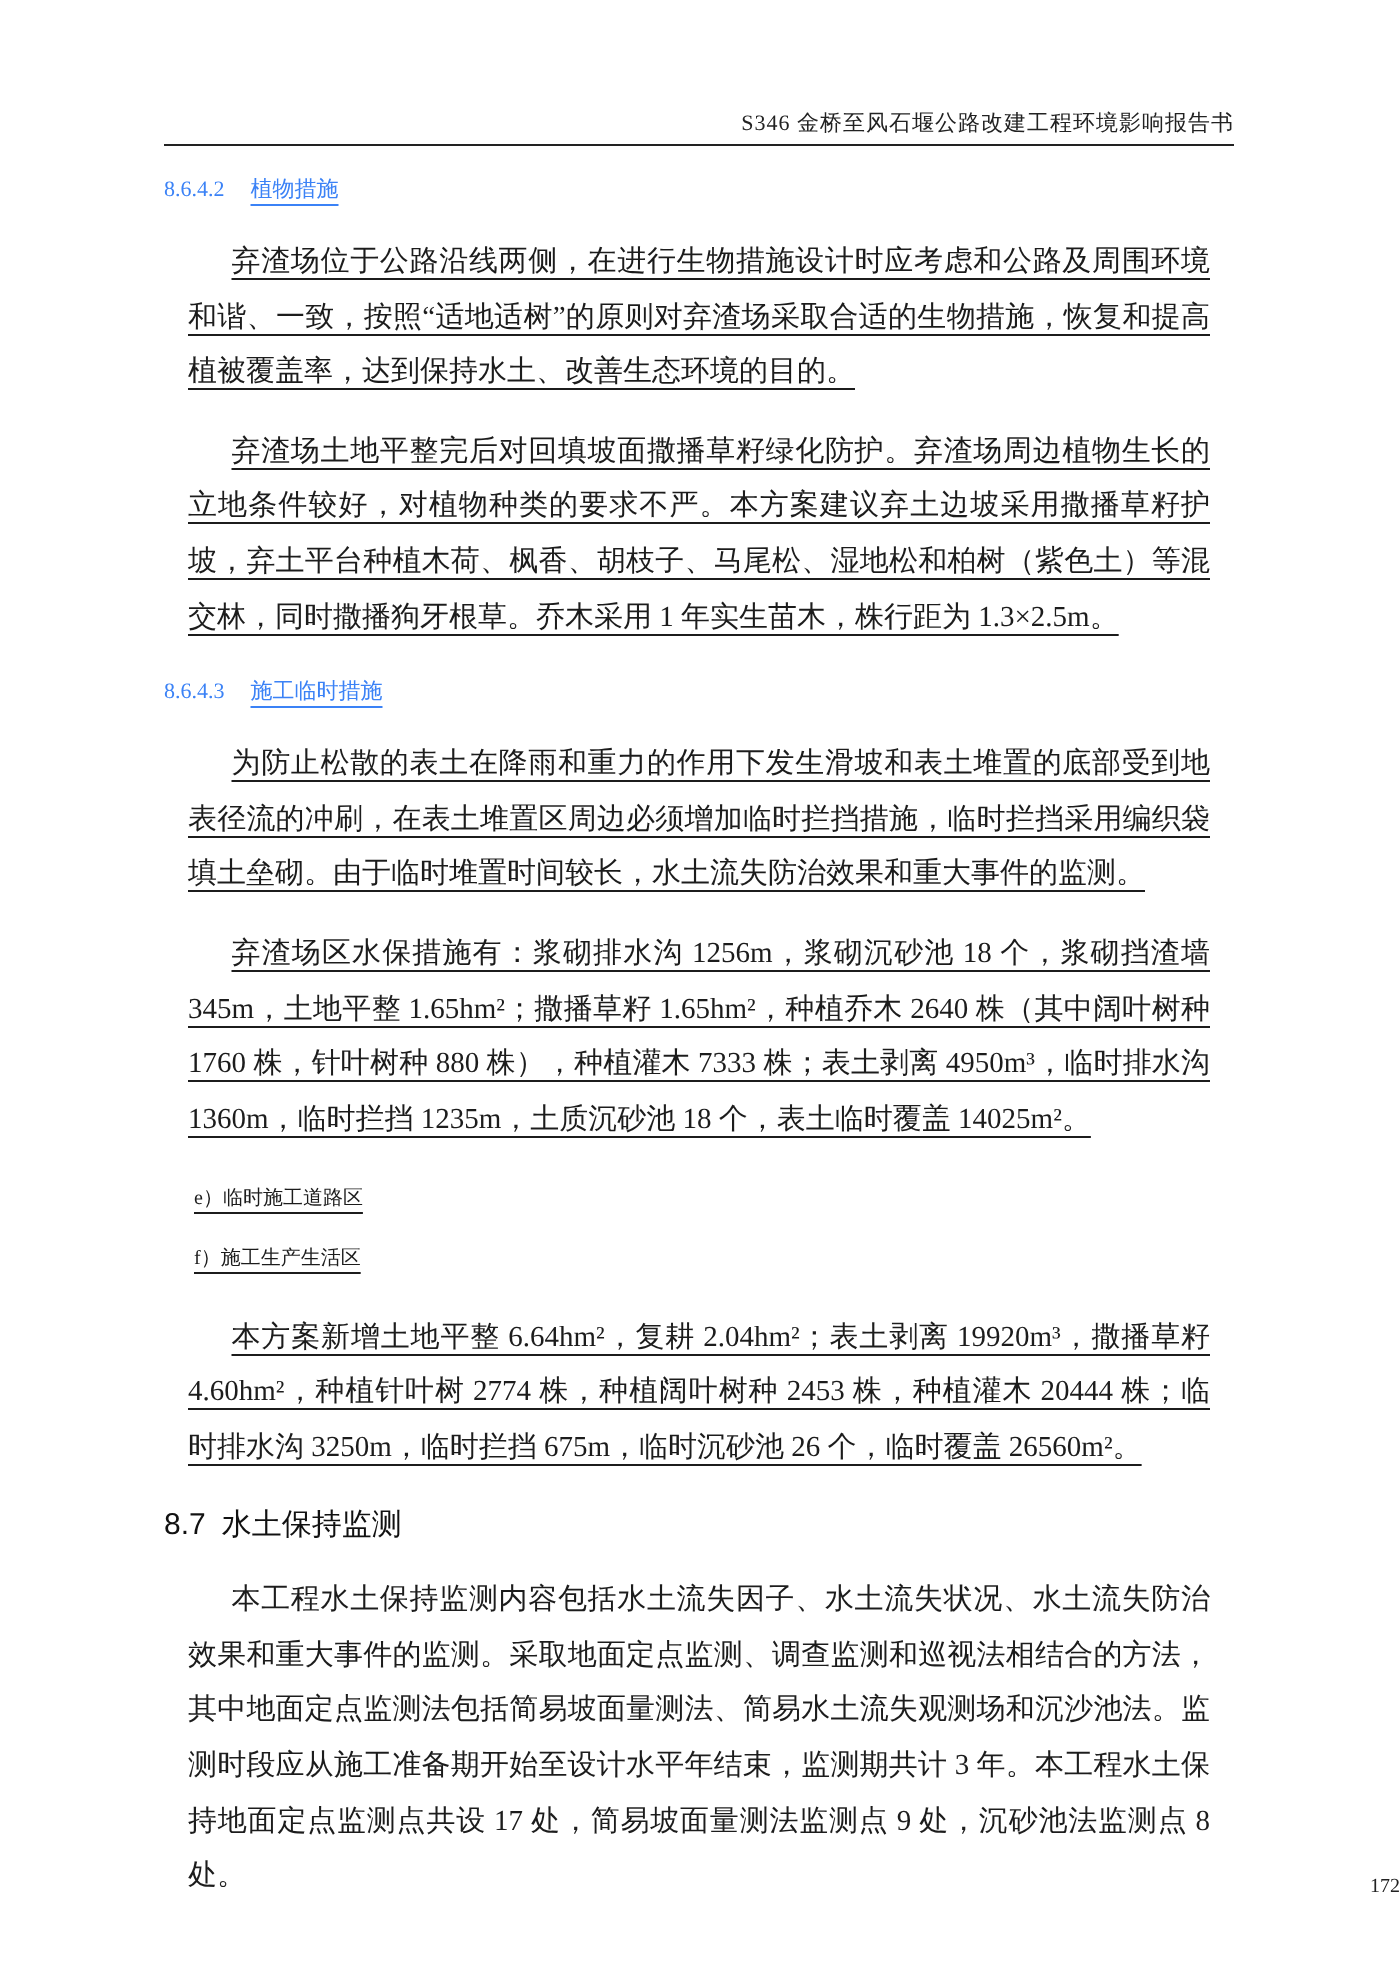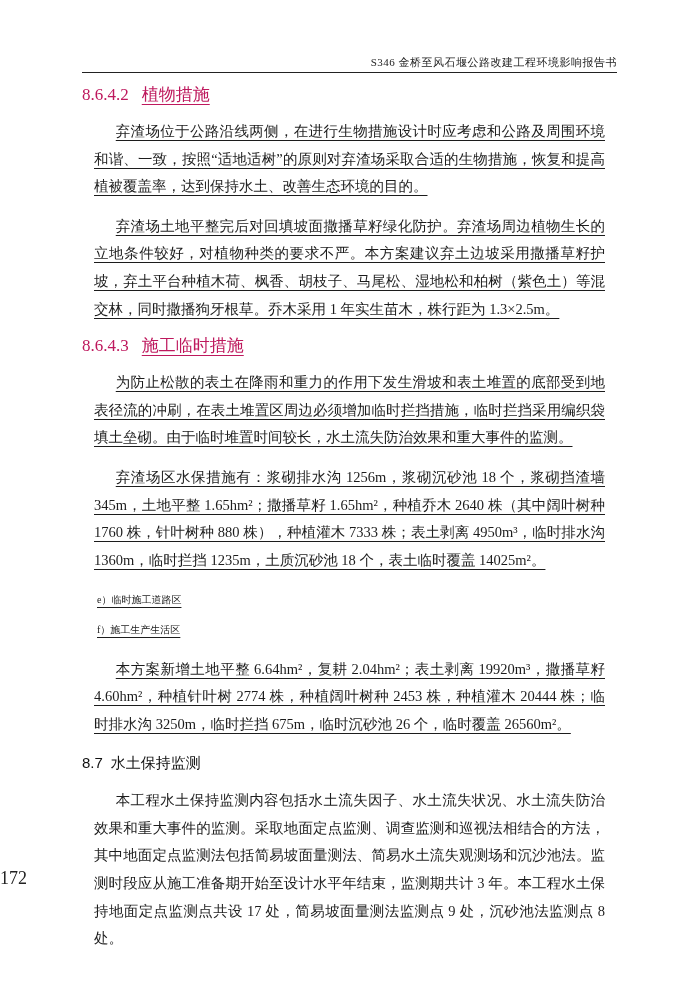--- a/index.html
+++ b/index.html
@@ -28,25 +28,25 @@
     border: none;
     border-bottom: 1.6px solid #222222;
     margin: 0 0 11px 0;
   }
   .u {
     text-decoration: underline;
     text-decoration-thickness: 1px;
     text-underline-offset: 4px;
   }
   h3.sec {
-    font-size: 17px;
+    font-size: 11px;
     font-weight: normal;
     line-height: 22px;
     margin: 11px 0 9px 0;
-    color: #be185d;
+    color: #3b82f6;
   }
   h3.sec .h-num { margin-right: 13px; }
   .para {
     font-size: 14.5px;
     line-height: 27.6px;
     text-align: justify;
     text-indent: 1.5em;
     margin: 12px;
     color: #1c1c1c;
   }
@@ -64,23 +64,23 @@
     font-weight: normal;
     line-height: 24px;
     margin: 13px 0 6px 0;
     color: #111111;
   }
   h2.sec-bold .h-num { margin-right: 8px; }
   .footer-pagenum {
     position: absolute;
     left: 0;
     right: 0;
-    top: 868px;
-    text-align: left;
-    font-size: 18px;
+    top: 938px;
+    text-align: right;
+    font-size: 10px;
     color: #222222;
   }
 </style>
 </head>
 <body>
 
 <div class="page">
 
   <div class="hdr">
     <div class="hdr-title">S346 金桥至风石堰公路改建工程环境影响报告书</div>

